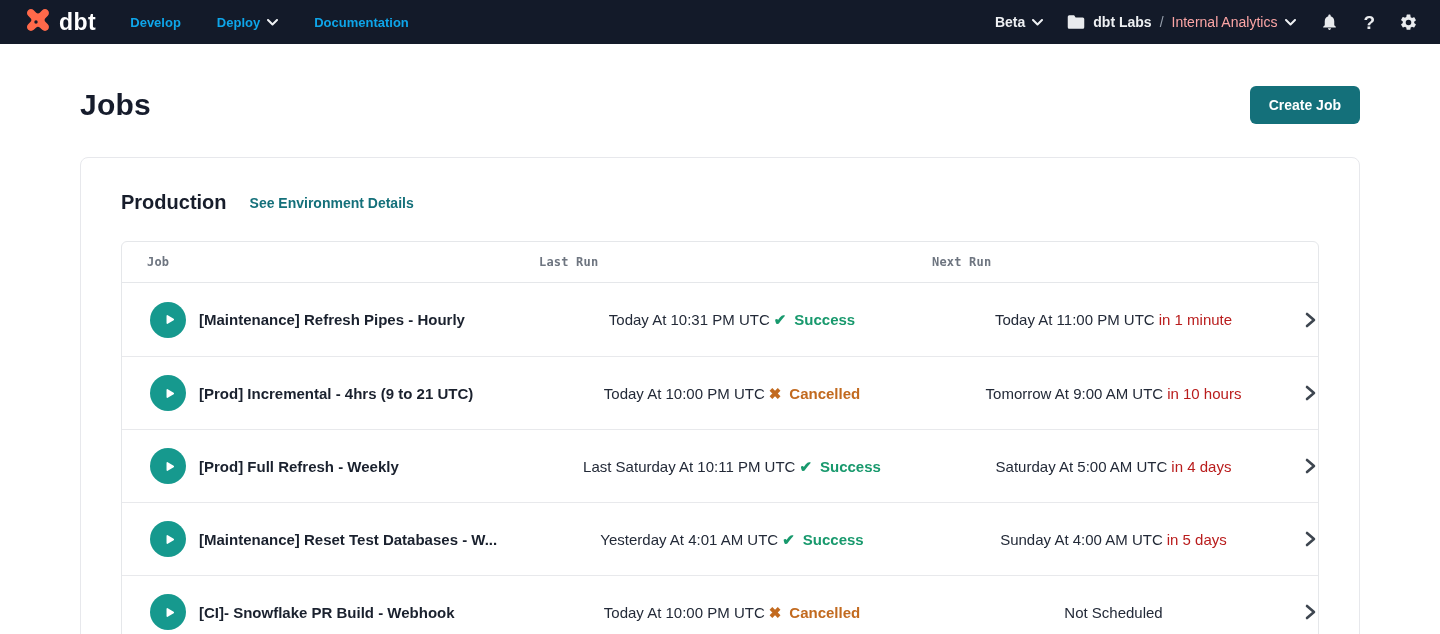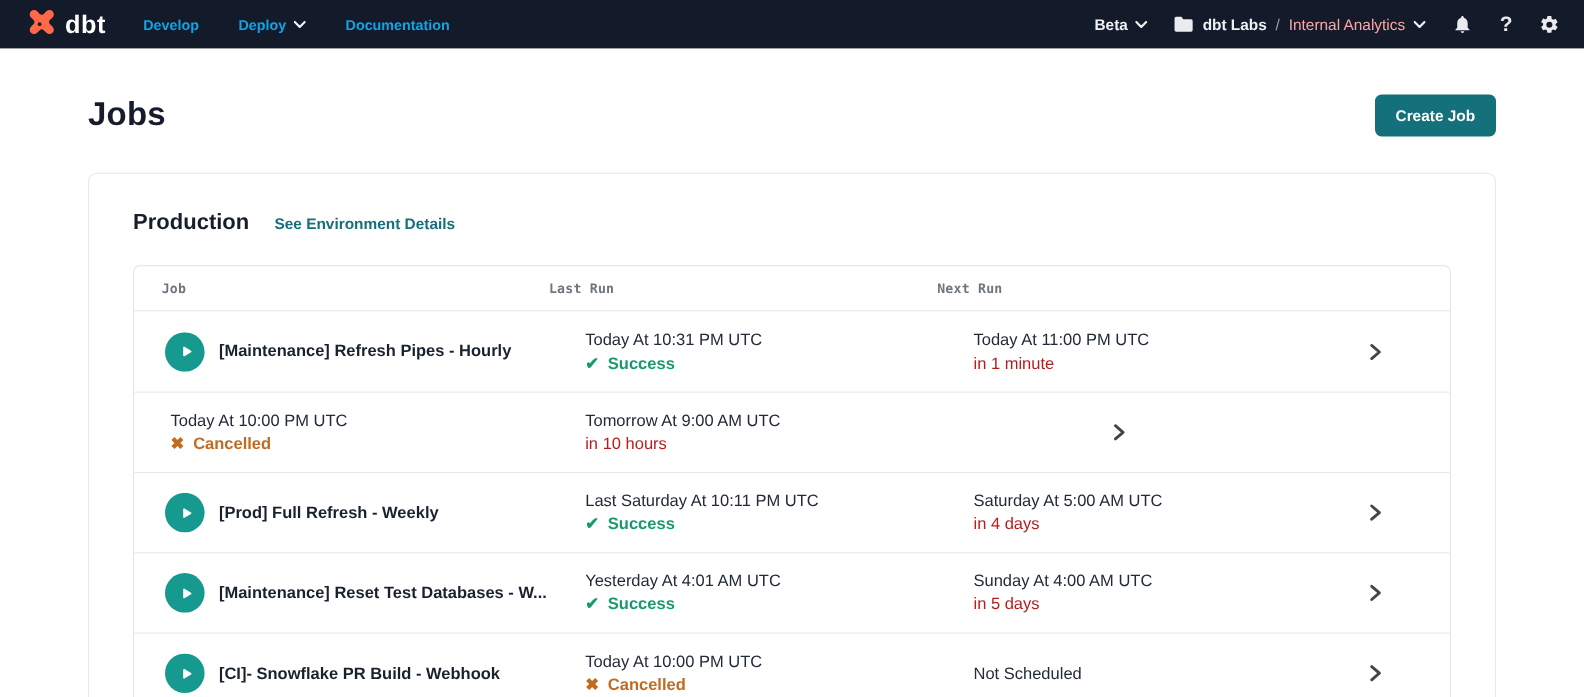--- a/index.html
+++ b/index.html
@@ -39,31 +39,31 @@
   .btn-primary{background:var(--accent-teal);color:#fff;font-size:14px;font-weight:600;border:none;border-radius:6px;height:38px;padding:0 19px;cursor:pointer;font-family:"Liberation Sans",sans-serif;}
 
   
   .card{margin-top:33px;border:1px solid #e7e8ec;border-radius:8px;background:#fff;padding:33px 40px 40px 40px;height:500px;}
   .card-head{display:flex;align-items:center;gap:23px;}
   .env-name{font-size:20px;font-weight:700;color:#171d2b;}
   .env-link{font-size:14px;font-weight:700;color:var(--accent-teal);cursor:pointer;text-decoration:none;}
 
   
   .jobs-table{margin-top:27px;border:1px solid #e5e7ea;border-radius:6px;overflow:hidden;background:#fff;}
-  .trow{display:grid;grid-template-columns:377px 353px 330px 1fr;align-items:center;}
+  .trow{display:grid;grid-template-columns:377px 353px 330px 1fr;align-items:center;gap:40px;}
   .thead{height:41px;border-bottom:1px solid #e5e7ea;}
   .th{font-family:"DejaVu Sans Mono","Liberation Mono",monospace;font-size:12px;font-weight:700;color:#6e7580;letter-spacing:.2px;}
   .th.job{padding-left:25px;}
   .jrow{height:73px;cursor:pointer;}
   .jrow + .jrow{border-top:1px solid #e8e9ec;}
   .cell-job{display:flex;align-items:center;gap:13px;padding-left:28px;overflow:hidden;}
   .play{width:36px;height:36px;min-width:36px;border-radius:50%;background:var(--play-teal);display:flex;align-items:center;justify-content:center;}
   .play svg{display:block;margin-left:2px;}
   .job-name{font-size:15px;font-weight:700;color:#1a212e;white-space:nowrap;}
-  .cell-two{display:flex;flex-direction:column;justify-content:center;gap:4px;margin-left:33px;}
+  .cell-two{display:flex;flex-direction:row;justify-content:center;gap:4px;margin-left:33px;}
   .time-main{font-size:15px;color:#232a38;}
   .status-line{display:flex;align-items:center;gap:8px;font-size:15px;font-weight:600;}
   .status-success{color:var(--success-green);}
   .status-cancelled{color:var(--cancelled-orange);}
   .status-ico{font-size:15px;line-height:1;}
   .time-sub{font-size:15px;color:#b91c1c;}
   .cell-chev{display:flex;align-items:center;justify-content:center;}
 </style>
 </head>
 <body>
@@ -161,20 +161,28 @@
       <span class="time-main">Today At 11:00 PM UTC</span>
       <span class="time-sub">in 1 minute</span>
     </div>
     <div class="cell-chev">
       <svg width="11" height="16" viewBox="0 0 11 16">
                 <polyline points="2,2 9,8 2,14" fill="none" stroke="#3e4650" stroke-width="2.6" stroke-linecap="round" stroke-linejoin="round"></polyline>
               </svg>
     </div>
   </div>
           <div class="trow jrow">
+    <div class="cell-job">
+      <span class="play">
+        <svg width="15" height="15" viewBox="0 0 24 24">
+                  <path d="M8.5 6.2 L18 12 L8.5 17.8 Z" fill="#fff" stroke="#fff" stroke-width="2.5" stroke-linejoin="round"></path>
+                </svg>
+      </span>
+      <span class="job-name">[Prod] Incremental - 4hrs (9 to 21 UTC)</span>
+    </div>
     <div class="cell-two">
       <span class="time-main">Today At 10:00 PM UTC</span>
       <span class="status-line status-cancelled">
         <span class="status-ico">✖</span>
         <span>Cancelled</span>
       </span>
     </div>
     <div class="cell-two">
       <span class="time-main">Tomorrow At 9:00 AM UTC</span>
       <span class="time-sub">in 10 hours</span>

